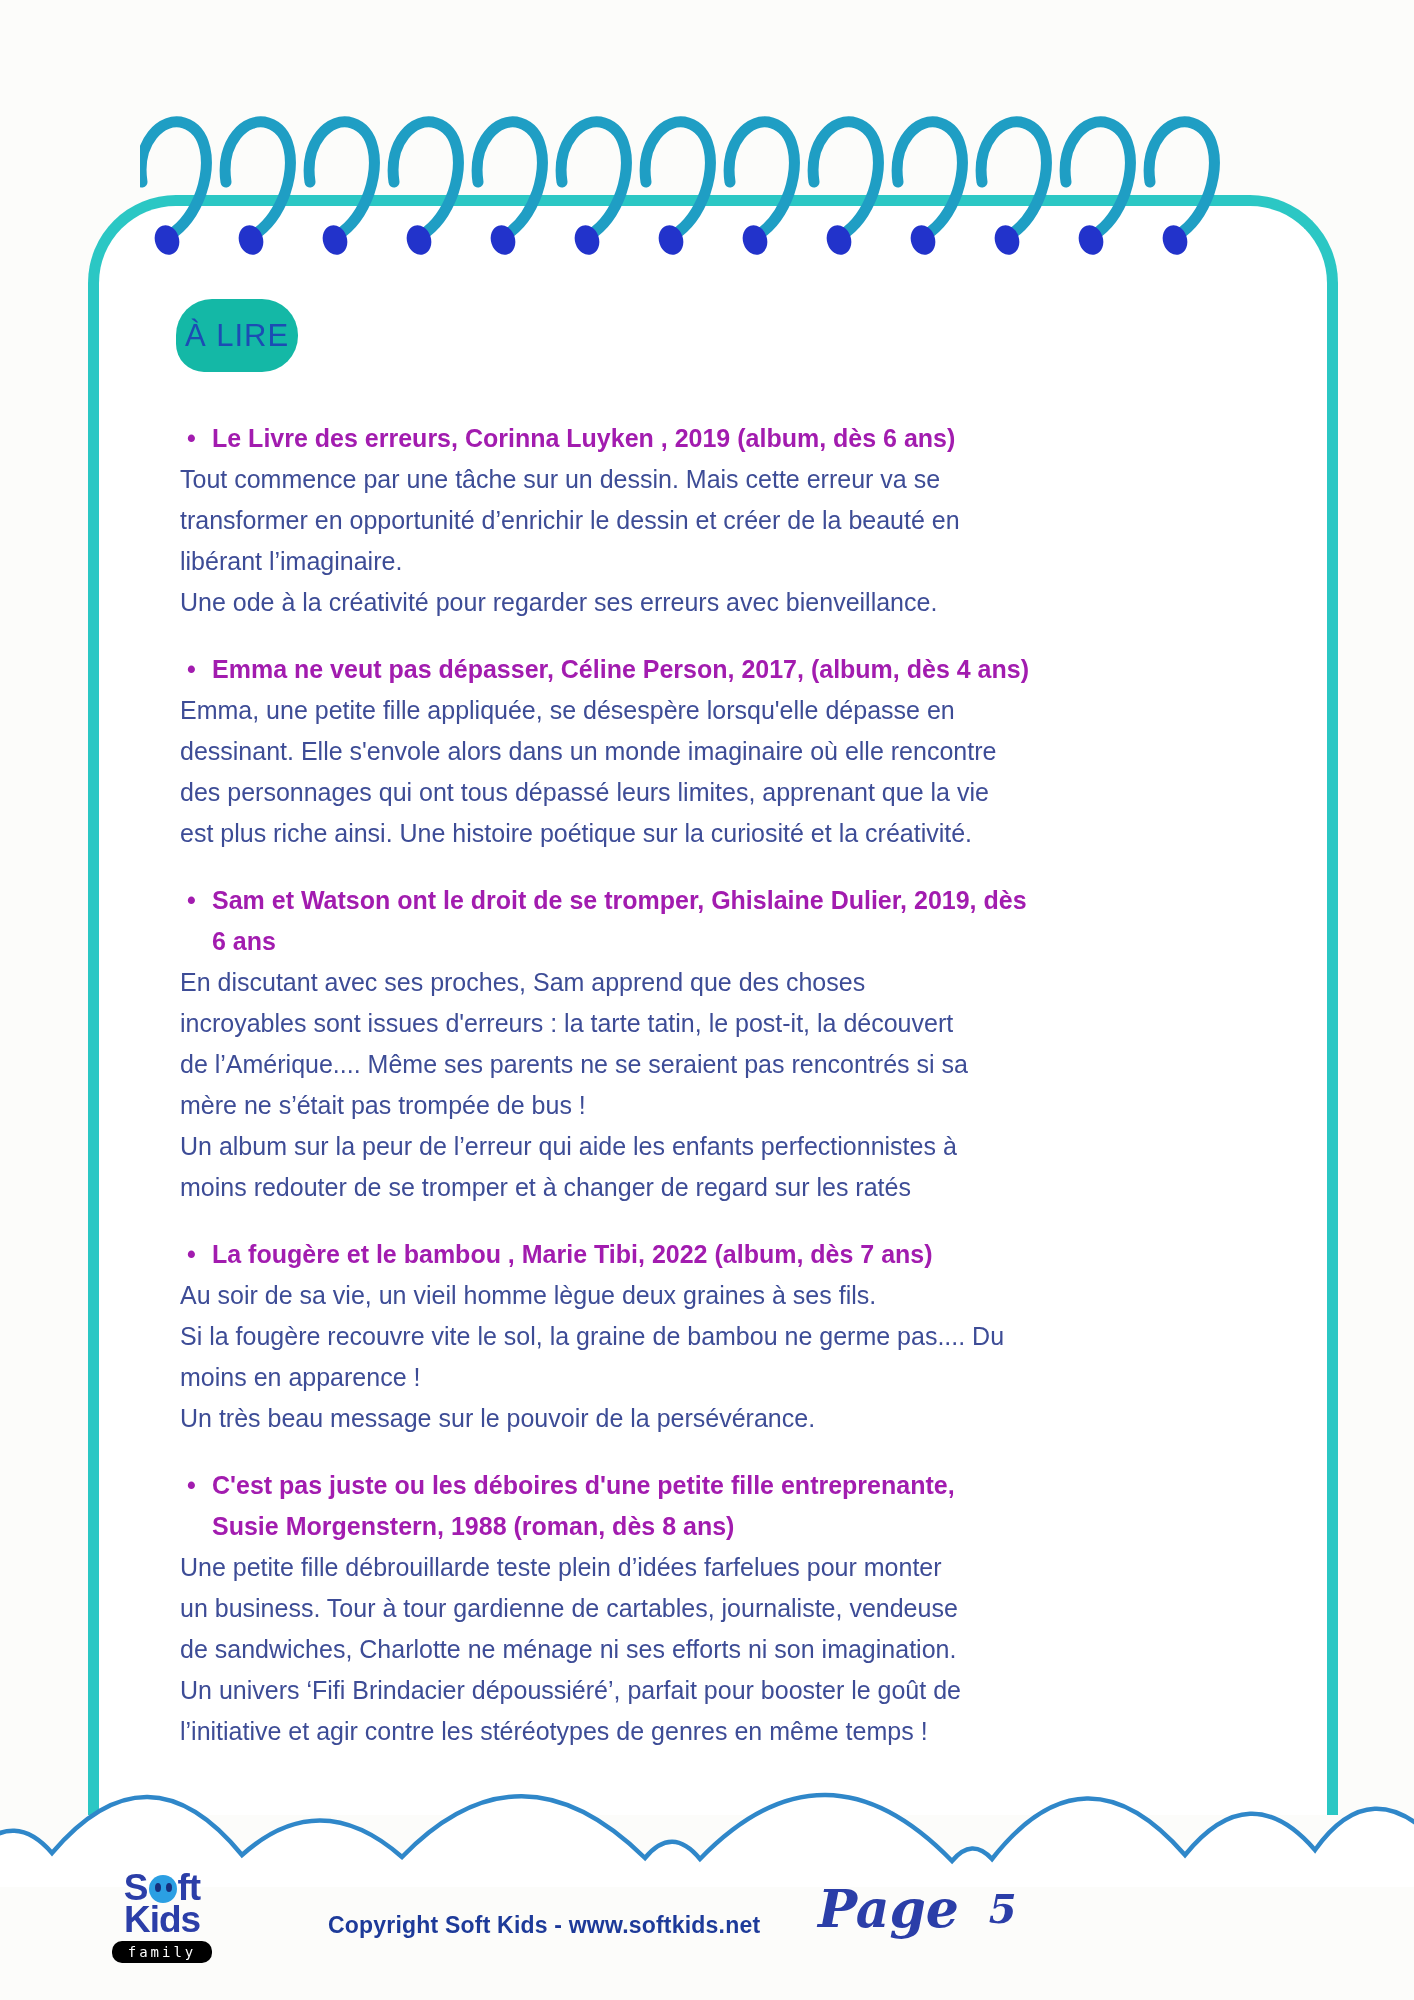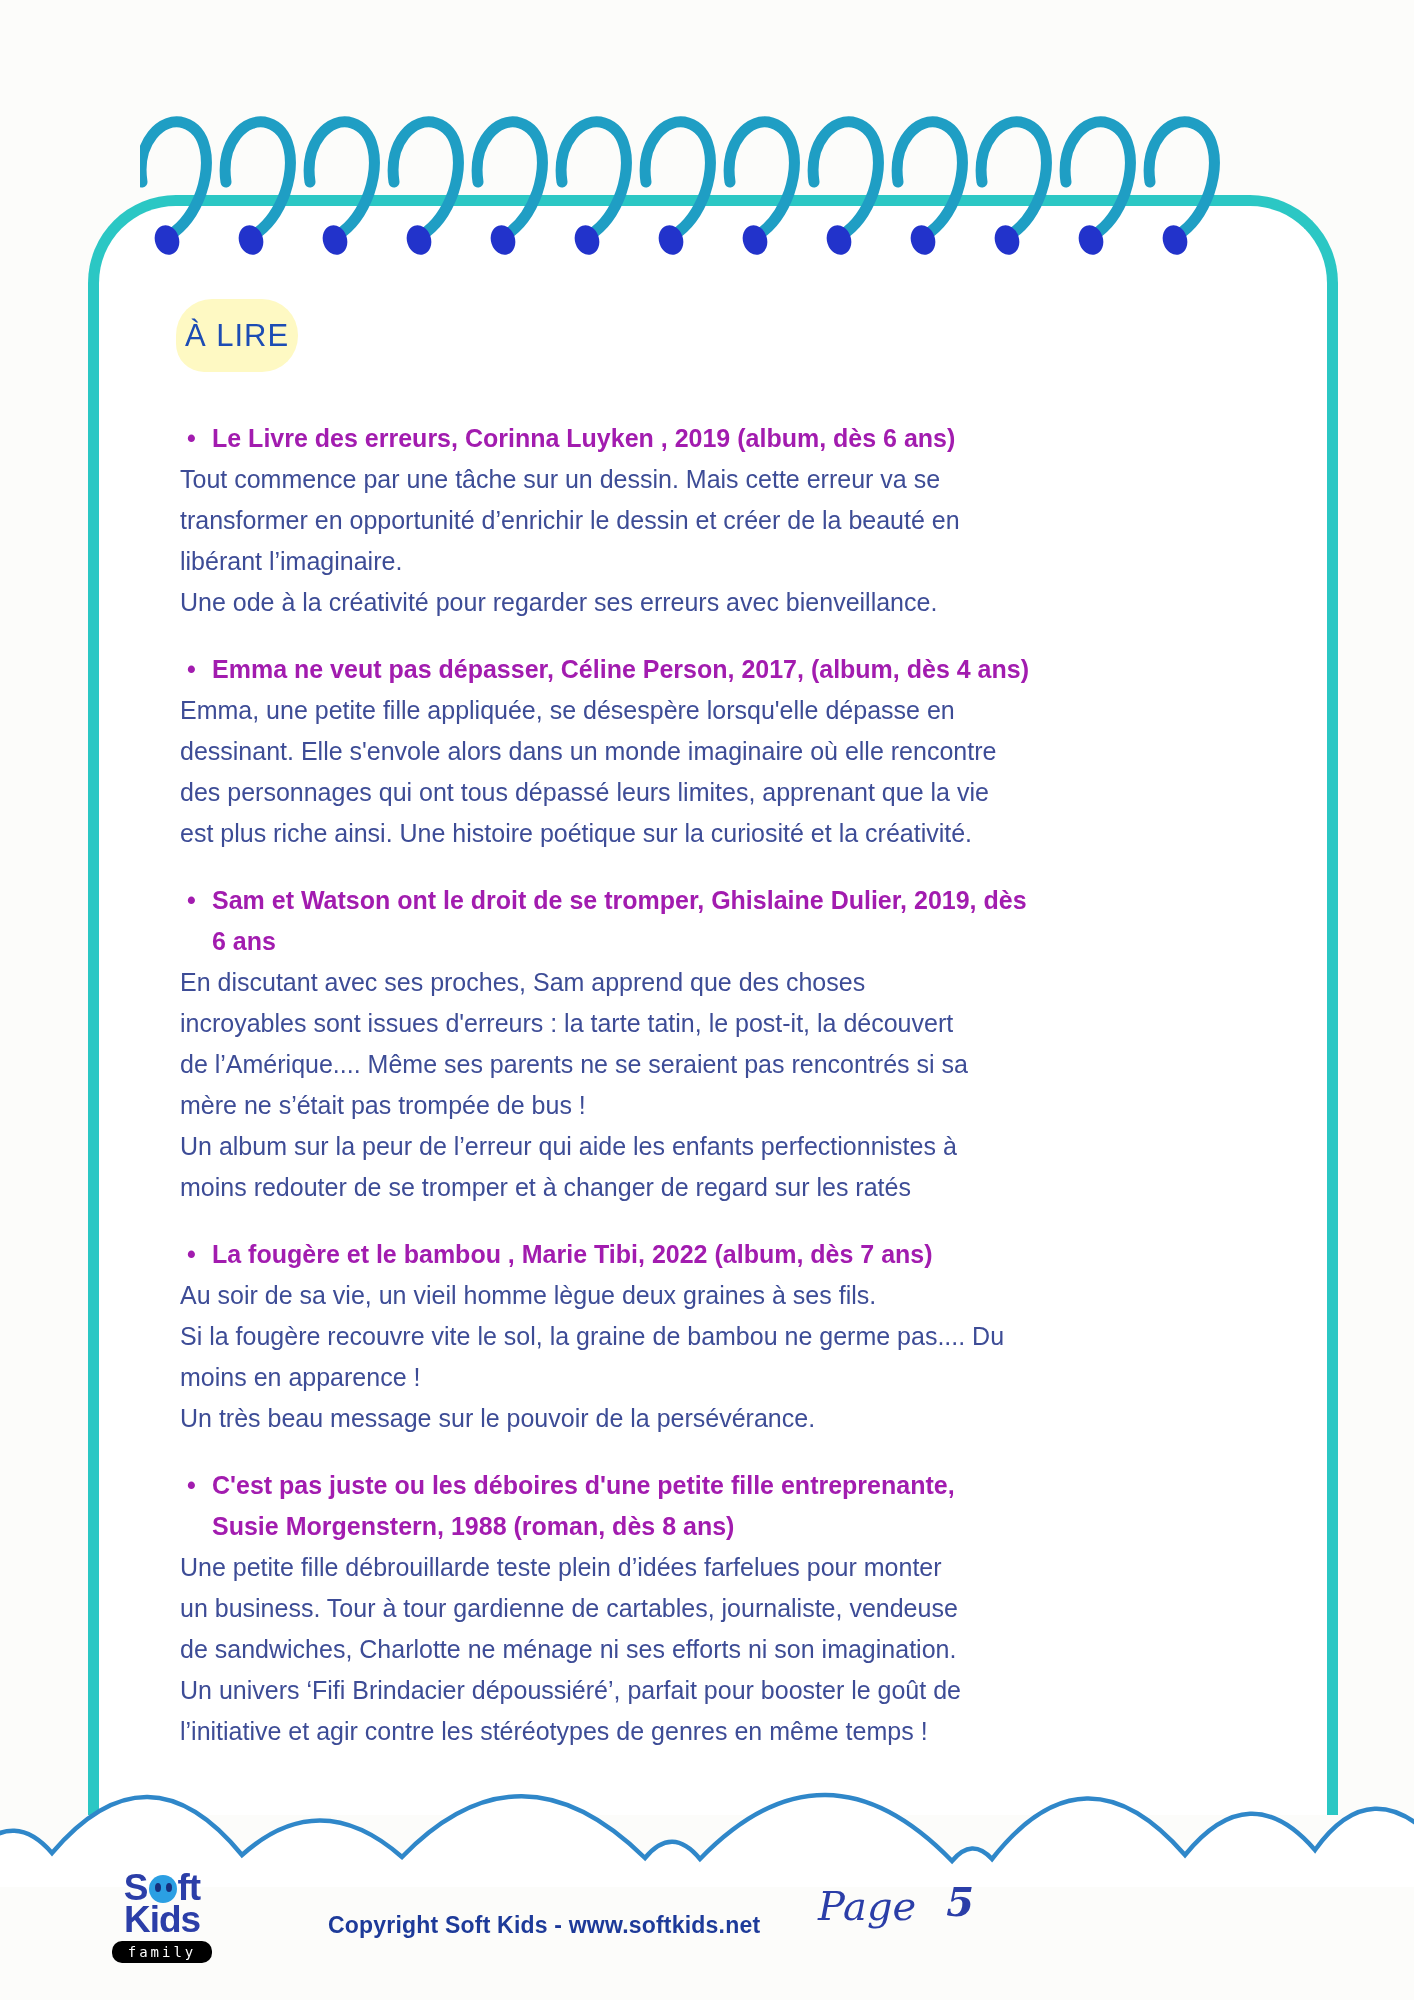--- a/index.html
+++ b/index.html
@@ -29,21 +29,21 @@
     left:140px; top:116px;
     width:1090px; height:150px;
     z-index:3;
   }
 
   
   .badge {
     position:absolute;
     left:176px; top:299px;
     width:122px; height:73px;
-    background:#fef9c3;
+    background:#14b8a6;
     border-radius:36px 36px 36px 28px;
     display:flex; align-items:center; justify-content:center;
     color:#1c4cb4;
     font-size:31px; font-weight:500;
     letter-spacing:1px;
     z-index:2;
   }
 
   
   .content {
@@ -111,22 +111,22 @@
     position:absolute; left:328px; top:52px;
     font-size:23px; font-weight:bold; color:#1d3a99;
     letter-spacing:0.2px;
   }
   .pagebox {
     position:absolute; left:818px; top:18px;
     color:#2b3ea8; white-space:nowrap;
   }
   .page-label {
     font-family:"DejaVu Serif", serif;
-    font-style:italic; font-weight:normal;
-    font-size:40px;
+    font-style:italic; font-weight:bold;
+    font-size:52px;
     margin-top:45px;
   }
   .page-number {
     font-family:"DejaVu Serif", serif;
     font-style:italic; font-weight:bold;
     font-size:40px; letter-spacing:14px;
     margin-left:30px; vertical-align:4px;
   }
 </style>
 </head>

